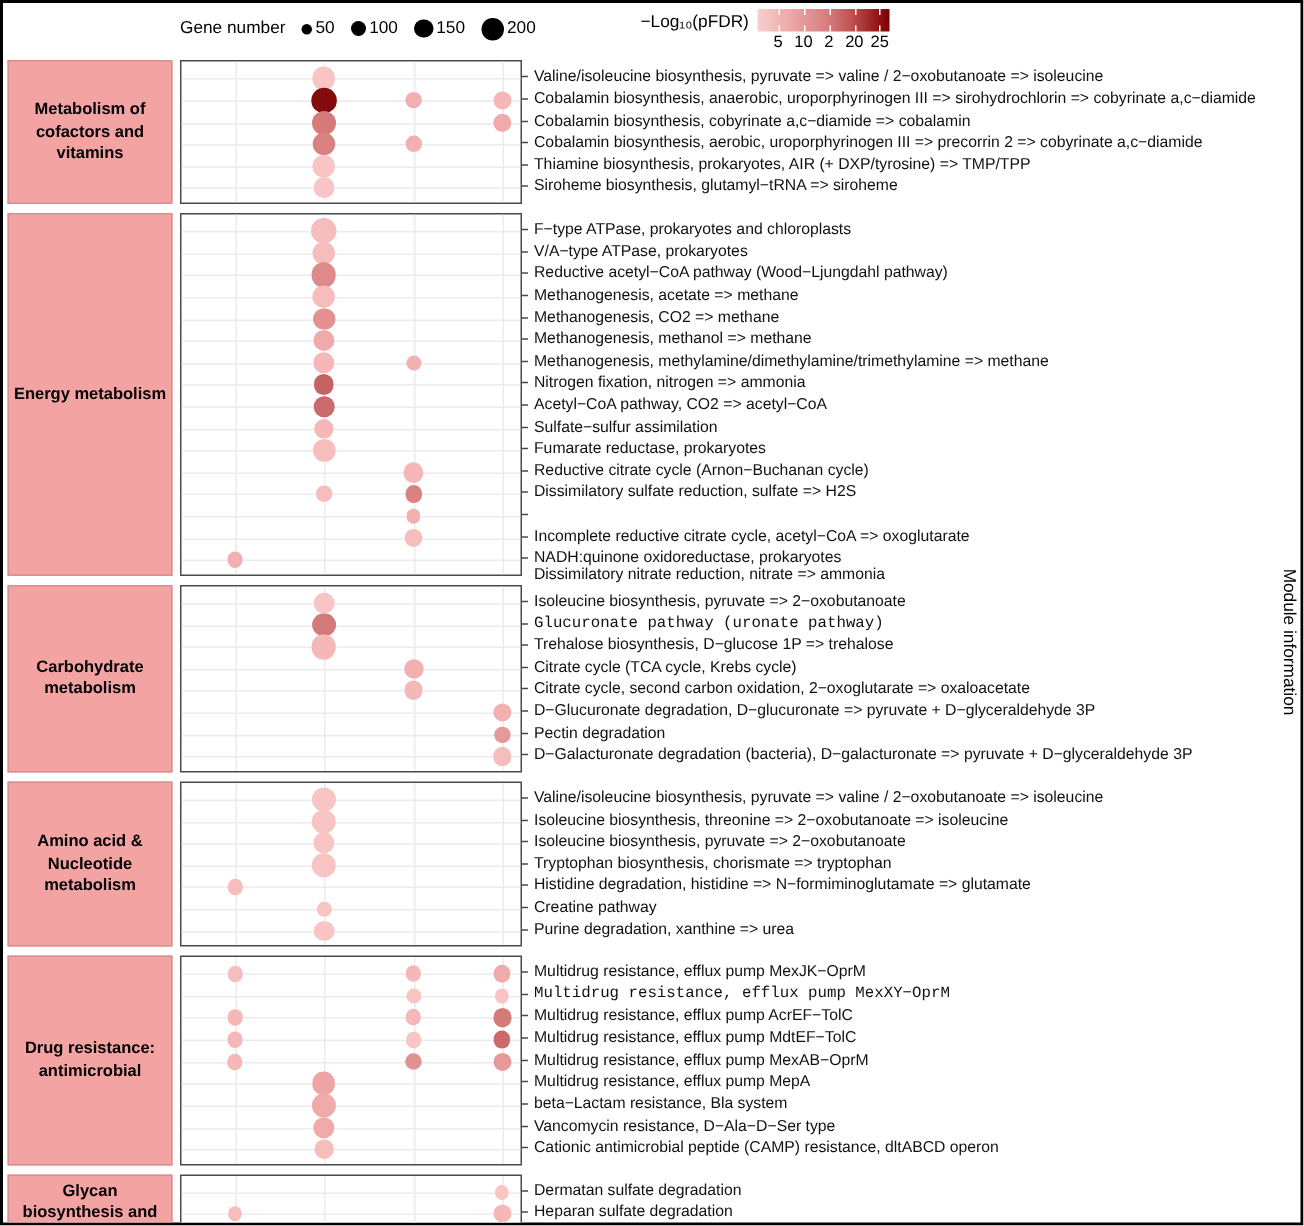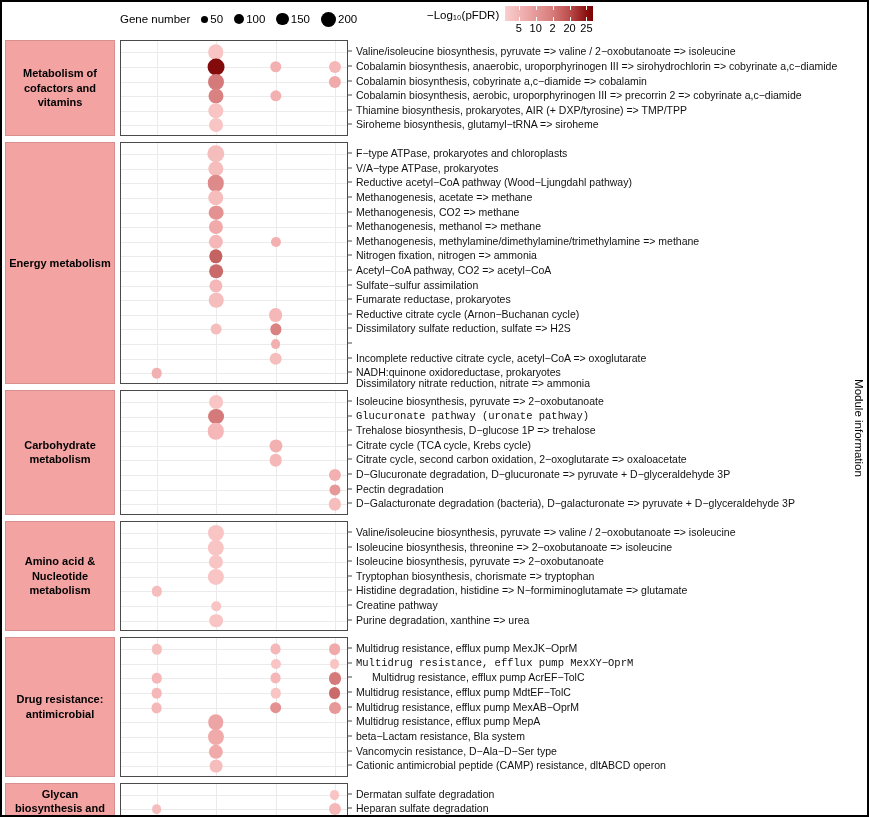--- a/index.html
+++ b/index.html
@@ -490,21 +490,21 @@
       <div class="rowlabel" style="top: 554.39px; left: 354px;">Histidine degradation, histidine =&gt; N−formiminoglutamate =&gt; glutamate</div>
       <div class="tickmark" style="top: 569.01px; left: 346px;"></div>
       <div class="rowlabel" style="top: 569.01px; left: 354px;">Creatine pathway</div>
       <div class="tickmark" style="top: 583.63px; left: 346px;"></div>
       <div class="rowlabel" style="top: 583.63px; left: 354px;">Purine degradation, xanthine =&gt; urea</div>
       <div class="tickmark" style="top: 612.25px; left: 346px;"></div>
       <div class="rowlabel" style="top: 612.25px; left: 354px;">Multidrug resistance, efflux pump MexJK−OprM</div>
       <div class="tickmark" style="top: 626.87px; left: 346px;"></div>
       <div class="rowlabel" style="top: 626.87px; left: 354px; font-family: Liberation Mono, monospace;">Multidrug resistance, efflux pump MexXY−OprM</div>
       <div class="tickmark" style="top: 641.49px; left: 346px;"></div>
-      <div class="rowlabel" style="top: 641.49px; left: 354px; margin-left: 16px;">Multidrug resistance, efflux pump AcrEF−TolC</div>
+      <div class="rowlabel" style="top: 641.49px; left: 354px;">Multidrug resistance, efflux pump AcrEF−TolC</div>
       <div class="tickmark" style="top: 656.11px; left: 346px;"></div>
       <div class="rowlabel" style="top: 656.11px; left: 354px;">Multidrug resistance, efflux pump MdtEF−TolC</div>
       <div class="tickmark" style="top: 670.73px; left: 346px;"></div>
       <div class="rowlabel" style="top: 670.73px; left: 354px;">Multidrug resistance, efflux pump MexAB−OprM</div>
       <div class="tickmark" style="top: 685.35px; left: 346px;"></div>
       <div class="rowlabel" style="top: 685.35px; left: 354px;">Multidrug resistance, efflux pump MepA</div>
       <div class="tickmark" style="top: 699.97px; left: 346px;"></div>
       <div class="rowlabel" style="top: 699.97px; left: 354px;">beta−Lactam resistance, Bla system</div>
       <div class="tickmark" style="top: 714.59px; left: 346px;"></div>
       <div class="rowlabel" style="top: 714.59px; left: 354px;">Vancomycin resistance, D−Ala−D−Ser type</div>

